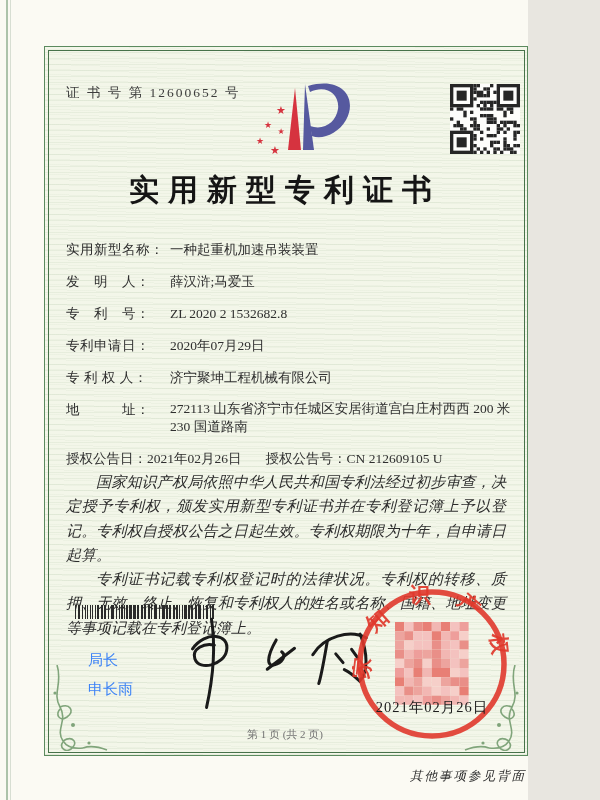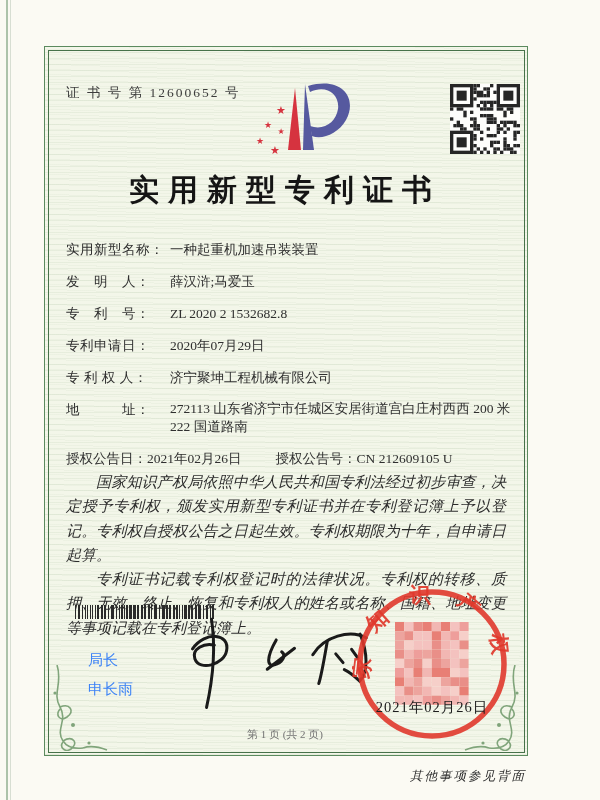--- a/index.html
+++ b/index.html
@@ -1,16 +1,16 @@
 <!DOCTYPE html>
 <html><head>
 <meta charset="utf-8">
 <style>
   html,body{margin:0;padding:0;background:#e8e6e0;}
-  .page{position:relative;width:600px;height:800px;background:#fbfaf3;overflow:hidden;
+  .page{position:relative;width:528px;height:800px;background:#fbfaf3;overflow:hidden;
         font-family:"Liberation Serif","DejaVu Serif",serif;color:#2e2e2e;}
   .scan-edge{position:absolute;left:6px;top:0;width:2px;height:800px;background:rgba(110,150,110,.55);}
   .scan-edge2{position:absolute;left:10px;top:0;width:1px;height:800px;background:rgba(150,170,150,.35);}
 
   .frame{position:absolute;left:44px;top:46px;width:482px;height:708px;
          border:1.4px solid #5b8a5e;
          background:
            repeating-linear-gradient(2deg, rgba(130,165,120,.06) 0 1px, transparent 1px 5px),
            repeating-linear-gradient(0deg, rgba(118,158,108,.10) 0 1px, transparent 1px 6px),
            #f3f6e9;}
@@ -19,21 +19,21 @@
   .abs{position:absolute;}
   .cert-no{left:66px;top:84px;font-size:13.5px;letter-spacing:2px;color:#3c3c3c;}
   .title{left:44px;top:170px;width:482px;text-align:center;font-size:30px;font-weight:700;
          letter-spacing:9px;color:#151515;}
 
   .fields{left:66px;top:240px;width:452px;font-size:13.5px;color:#2f2f2f;}
   .frow{display:flex;margin-bottom:13px;line-height:19px;}
   .flabel{flex:0 0 104px;letter-spacing:.5px;}
   .fvalue{flex:1;}
   .addr2{line-height:18px;}
-  .grant-row{display:flex;gap:34px;margin-top:2px;line-height:19px;}
+  .grant-row{display:flex;gap:24px;margin-top:2px;line-height:19px;}
 
   .paras{left:66px;top:470px;width:440px;font-size:15px;line-height:1.62;
          text-align:justify;font-style:italic;color:#2c2c2c;}
   .paras p{margin:0;text-indent:2em;}
 
   .officer{left:88px;top:645px;font-family:"Liberation Sans","DejaVu Sans",sans-serif;
            font-size:15px;line-height:29px;color:#3b82f6;}
   .seal-date{left:348px;top:698px;width:168px;text-align:center;font-size:14.5px;
              color:#1d1d1d;letter-spacing:1px;}
   .page-no{left:44px;top:727px;width:482px;text-align:center;font-size:11px;color:#737373;}
@@ -240,21 +240,21 @@
       <span class="fvalue">2020年07月29日</span>
     </div>
     <div class="frow">
       <span class="flabel">专 利 权 人：</span>
       <span class="fvalue">济宁聚坤工程机械有限公司</span>
     </div>
     <div class="frow">
       <span class="flabel">地　　　址：</span>
       <span class="fvalue">
         <div class="addr2">272113 山东省济宁市任城区安居街道宫白庄村西西 200 米</div>
-        <div class="addr2">222 国道路南</div>
+        <div class="addr2">230 国道路南</div>
       </span>
     </div>
     <div class="grant-row">
       <span>
         <span>授权公告日：</span><span>2021年02月26日</span>
       </span>
       <span>
         <span>授权公告号：</span><span>CN 212609105 U</span>
       </span>
     </div>

